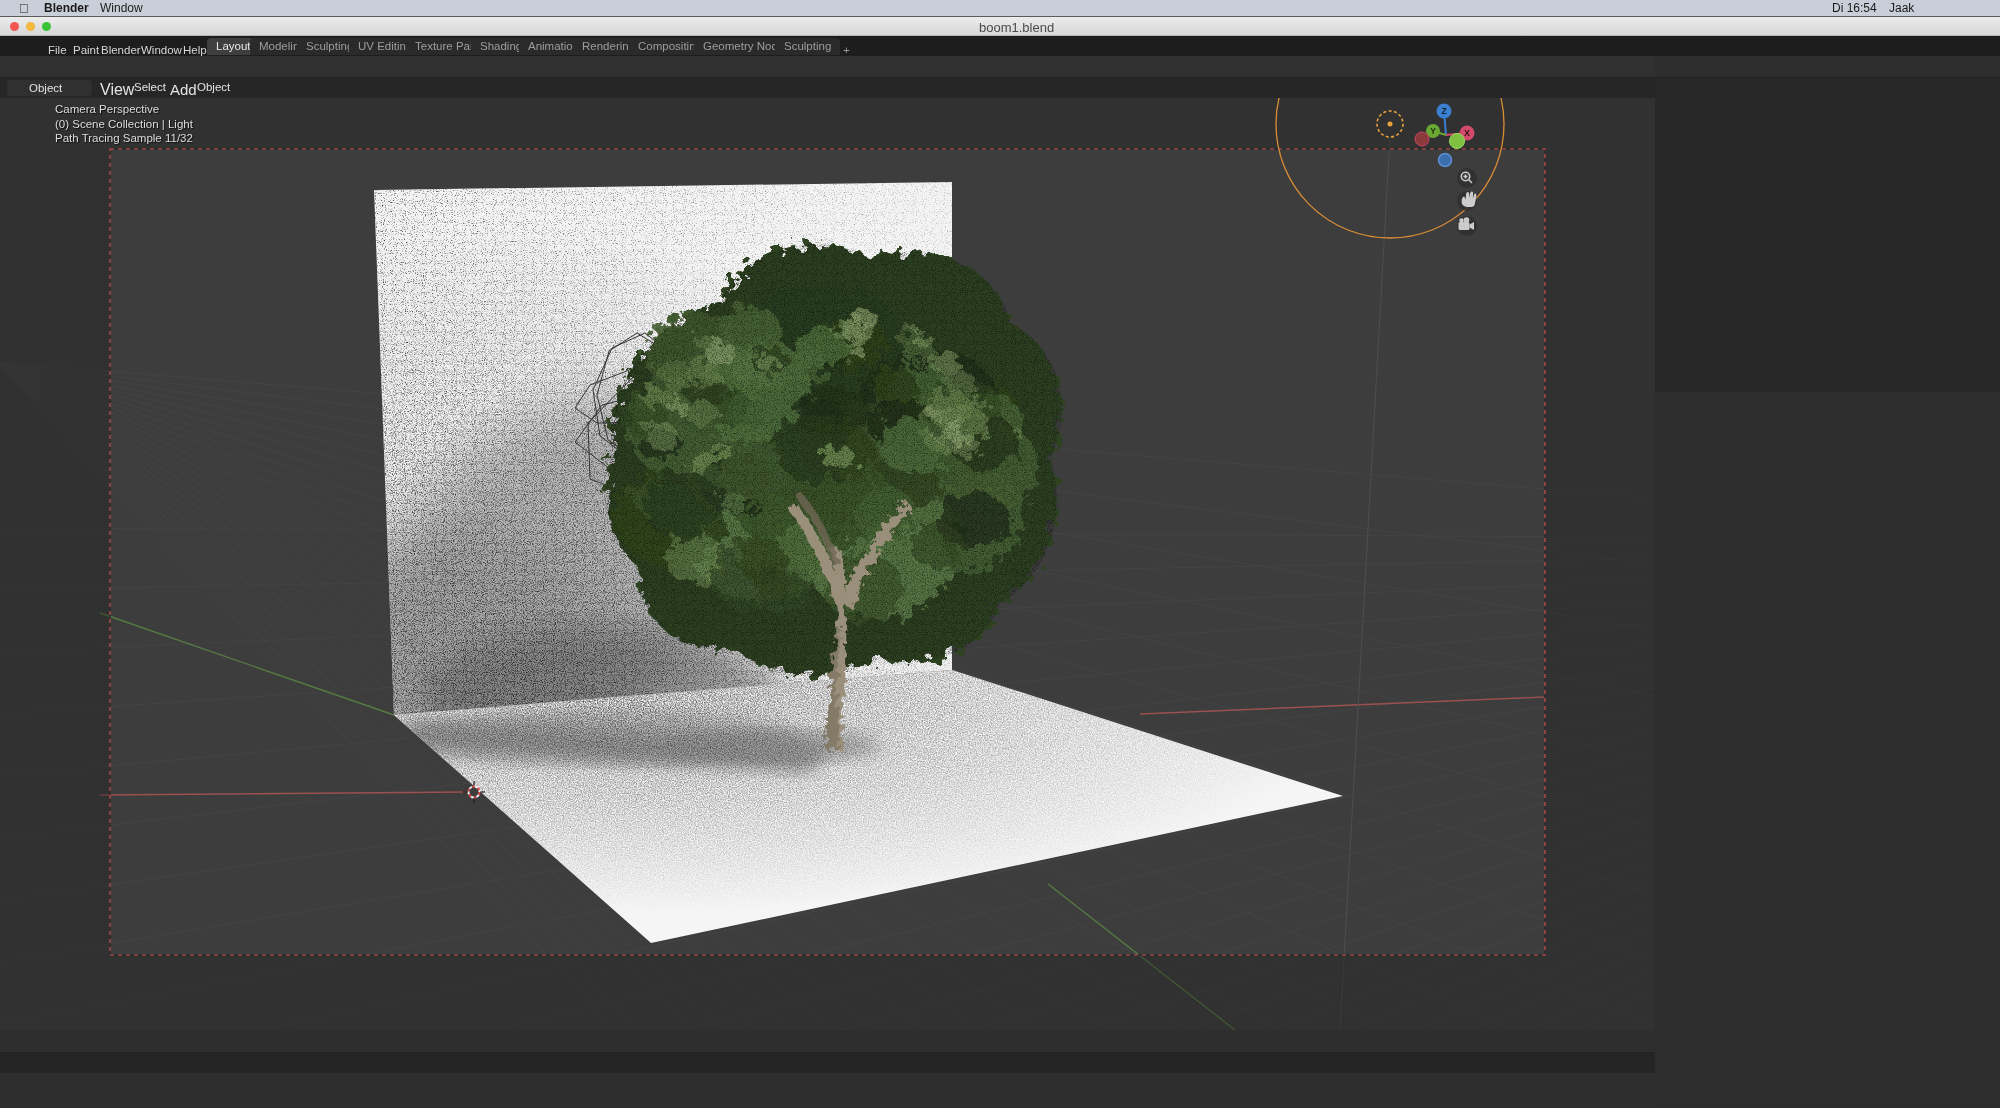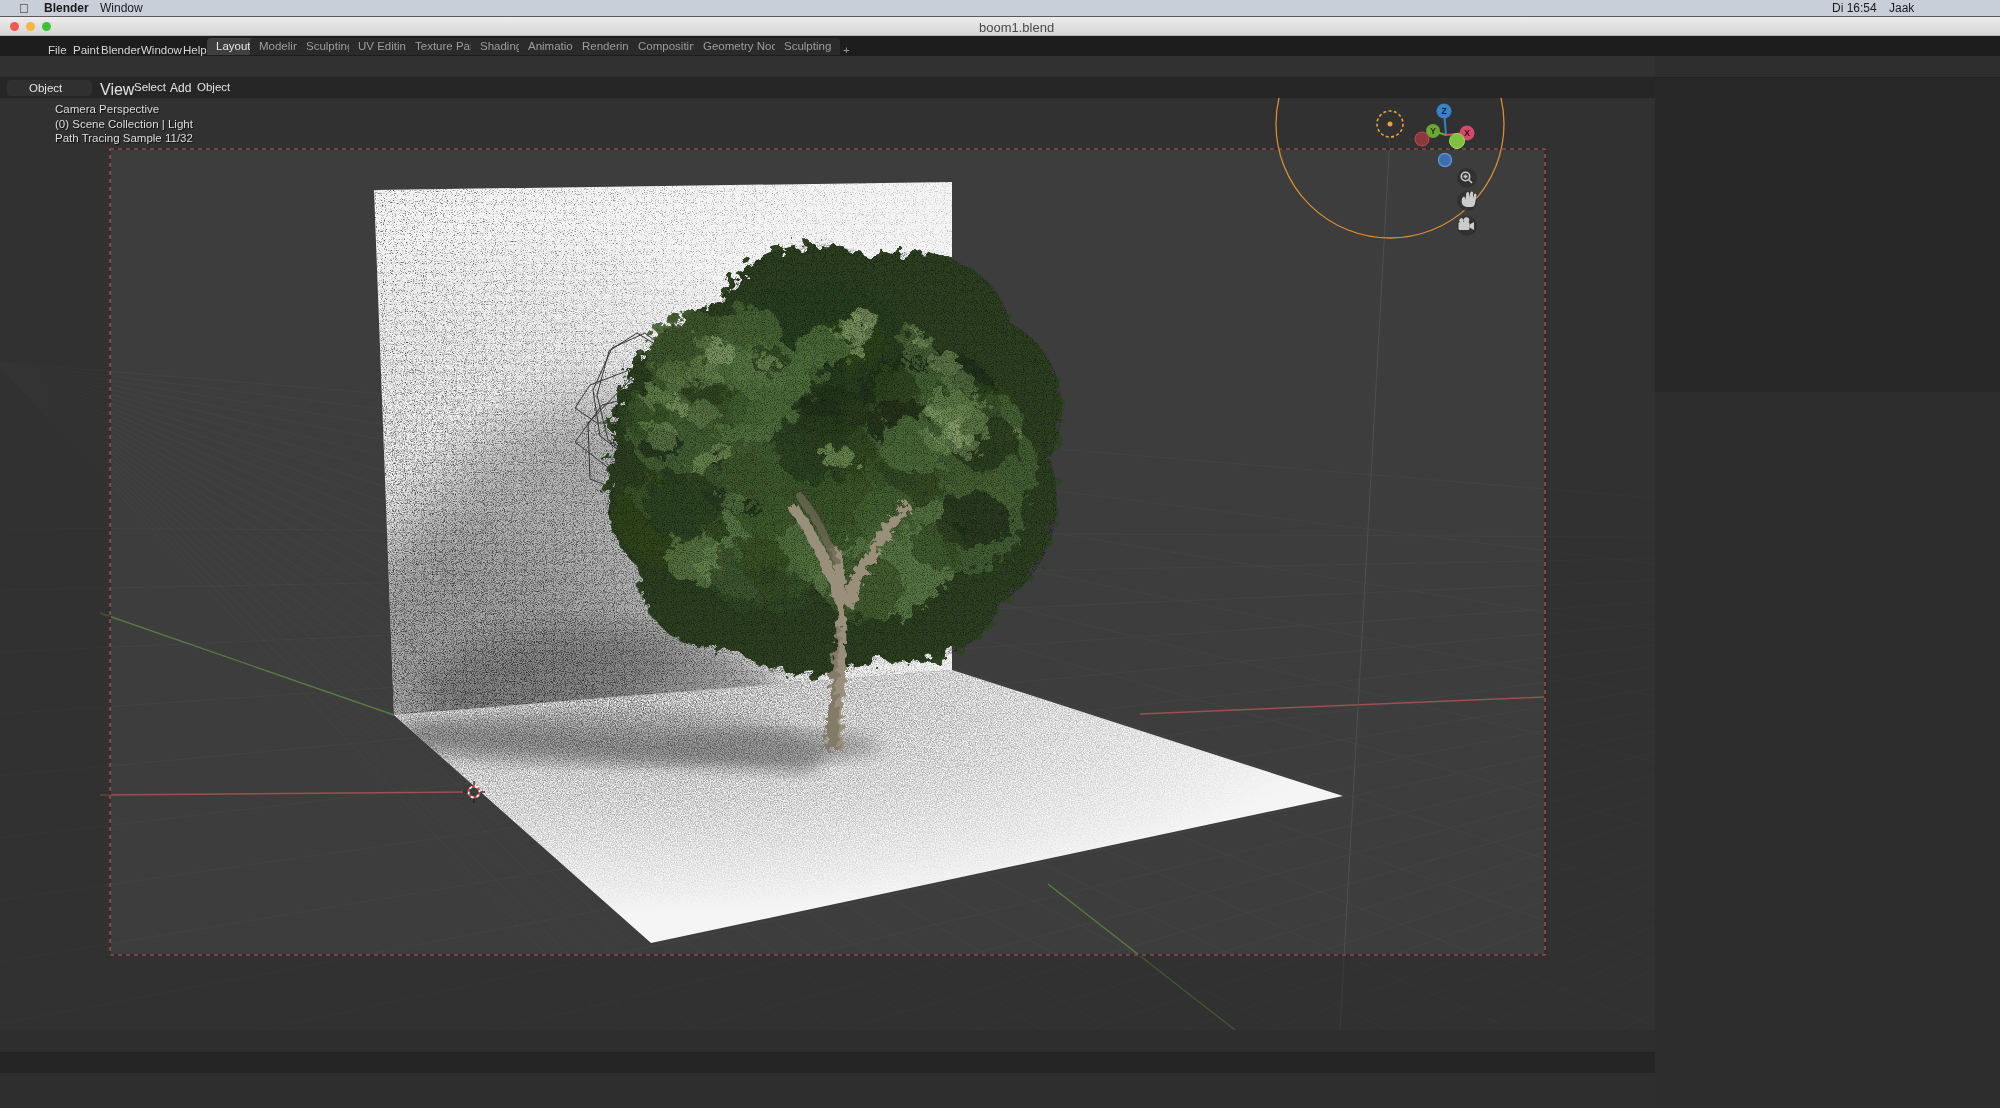--- a/index.html
+++ b/index.html
@@ -75,21 +75,21 @@
   <span class="wtab" style="left:775px;">Sculpting</span>
   <span class="menu" style="left:823px;color:#999;">+</span>
 </div>
 
 <div id="toolhdr"></div>
 
 <div id="viewhdr">
   <div class="hbtn" style="left:7px;top:2px;width:85px;height:16px;line-height:16px;text-align:left;padding-left:22px;">Object Mode</div>
   <span style="position:absolute;left:100px;top:3px;color:#e3e3e3;font-size:16px;">View</span>
   <span style="position:absolute;left:134px;top:3px;color:#e3e3e3;font-size:11.5px;">Select</span>
-  <span style="position:absolute;left:170px;top:3px;color:#e3e3e3;font-size:12px;">Add</span>
+  <span style="position:absolute;left:170px;top:3px;color:#e3e3e3;font-size:15px;">Add</span>
   <span style="position:absolute;left:197px;top:3px;color:#e3e3e3;font-size:11.5px;">Object</span>
 </div>
 
 <div id="viewport">
   <svg class="abs" style="left:0;top:0" width="1655" height="932" viewBox="0 0 1655 932">
         <defs>
 <filter id="spA" x="-5%" y="-5%" width="110%" height="110%">
             <feTurbulence type="fractalNoise" baseFrequency="0.9" numOctaves="2" seed="7"></feTurbulence>
             <feColorMatrix type="matrix" values="0 0 0 0 0 0 0 0 0 0 0 0 0 0 0 0 0 0 3.2 -1.75"></feColorMatrix>
           </filter>

